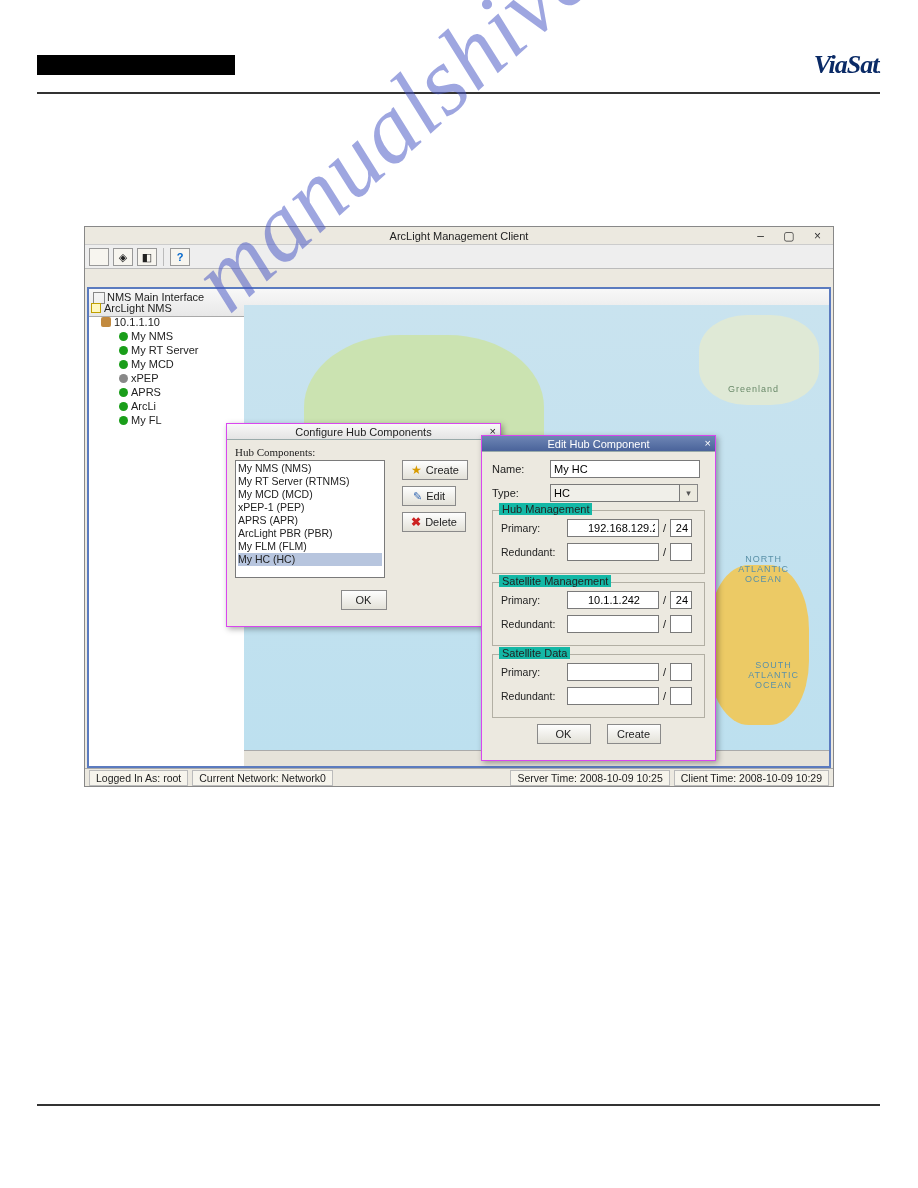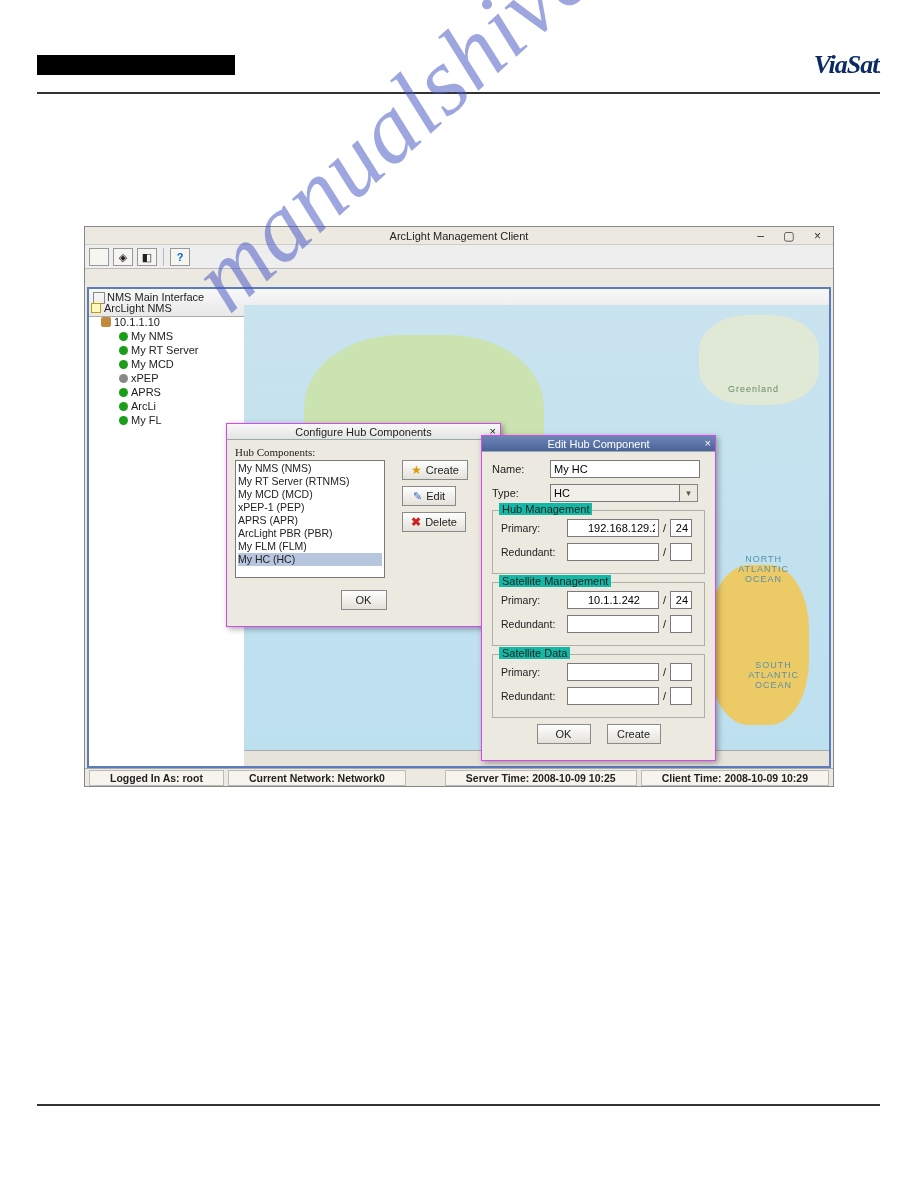--- a/index.html
+++ b/index.html
@@ -75,21 +75,21 @@
   }
   .landmass { position:absolute; background:#cbe3b1; border-radius:40%; }
   .land-green { position:absolute; background:#ecca65; border-radius:40%; }
   .ocean-label { position:absolute; color:#5a91a8; font-size:9px; letter-spacing:1px; text-align:center;margin-top:29px; }
   .scroll-h { position:absolute; left:155px; right:0; bottom:0; height:16px; background:#e6e3da; border-top:1px solid #aaa; }
   .statusbar {
     position: absolute; left:0; right:0; bottom:0; height:18px;
     background:#ece9e0; border-top:1px solid #aaa;
     display:flex; align-items:center; font-size:10.5px; padding:0 4px; gap:4px;
   }
-  .status-seg { border:1px solid #bbb; padding:1px 20px; background:#f6f4ec;font-weight:bold; }
+  .status-seg { border:1px solid #bbb; padding:1px 6px; background:#f6f4ec; }
   .status-spacer { flex:1; }
   .dlg {
     position:absolute; background:#ece9e0; border:1px solid #d946ef;
     box-shadow: 2px 2px 6px rgba(0,0,0,.35);
     margin-left: 32px;
   }
   .dlg-title {
     height:16px; background:linear-gradient(#f8f8f8,#e4e4e4);
     display:flex; align-items:center; justify-content:center; position:relative;
     border-bottom:1px solid #9aa;

